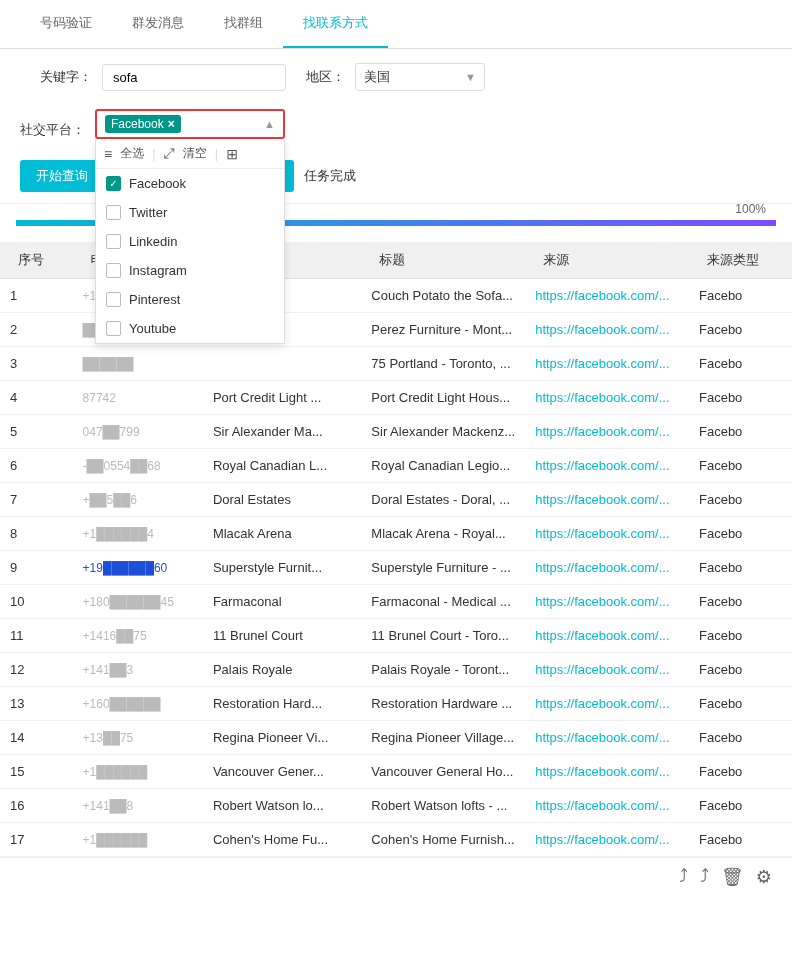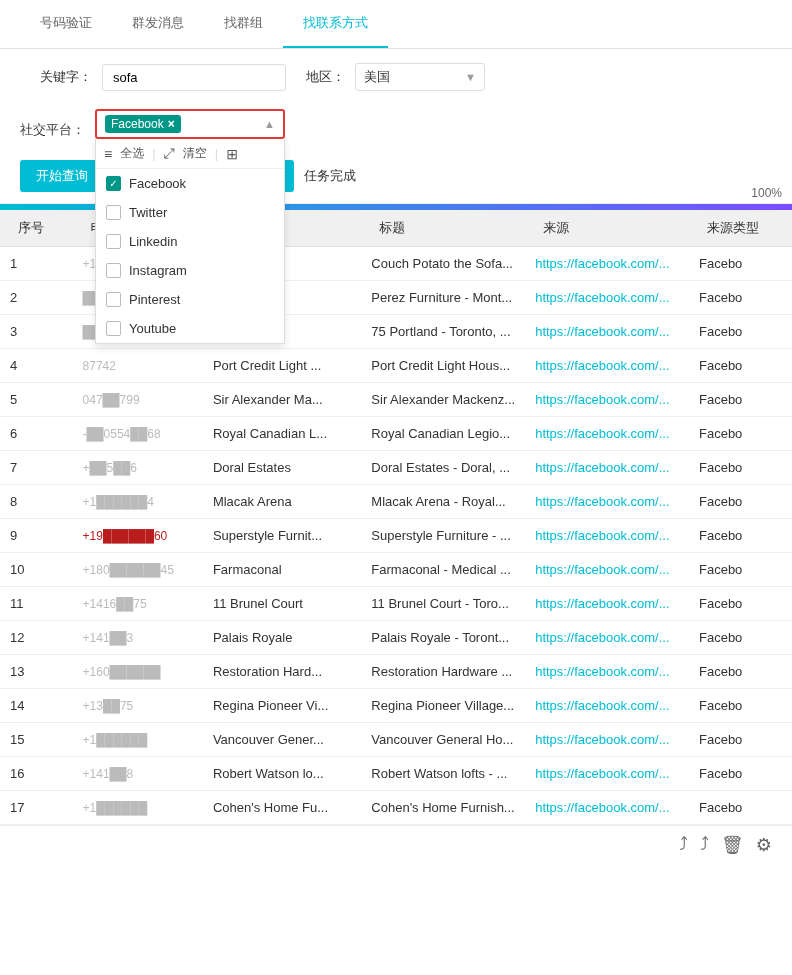--- a/index.html
+++ b/index.html
@@ -198,21 +198,21 @@
     </div>
   </div>
 
   <div class="action-bar">
     <button class="btn-primary">开始查询</button>
     <button class="btn-outline" style="opacity:0.5;">获取号码</button>
     <button class="btn-primary">导出所有</button>
     <span>任务完成</span>
   </div>
 
-  <div style="position:relative; margin: 0;">
+  <div style="position:relative; margin: 16px;">
     <span class="progress-label">100%</span>
     <div class="progress-bar-container">
       <div class="progress-bar-fill"></div>
     </div>
   </div>
 
   <div class="table-wrapper">
     <table>
       <thead>
         <tr>
@@ -284,21 +284,21 @@
           <tr>
       <td>8</td>
       <td style="color:#bbb;font-size:12px;">+1██████4</td>
       <td>Mlacak Arena</td>
       <td>Mlacak Arena - Royal...</td>
       <td class="link-cell">https://facebook.com/...</td>
       <td>Facebo</td>
     </tr>
           <tr>
       <td>9</td>
-      <td style="color:#b91c1c;font-size:12px;">+19██████60</td>
+      <td style="color:#1d4ed8;font-size:12px;">+19██████60</td>
       <td>Superstyle Furnit...</td>
       <td>Superstyle Furniture - ...</td>
       <td class="link-cell">https://facebook.com/...</td>
       <td>Facebo</td>
     </tr>
           <tr>
       <td>10</td>
       <td style="color:#bbb;font-size:12px;">+180██████45</td>
       <td>Farmaconal</td>
       <td>Farmaconal - Medical ...</td>

